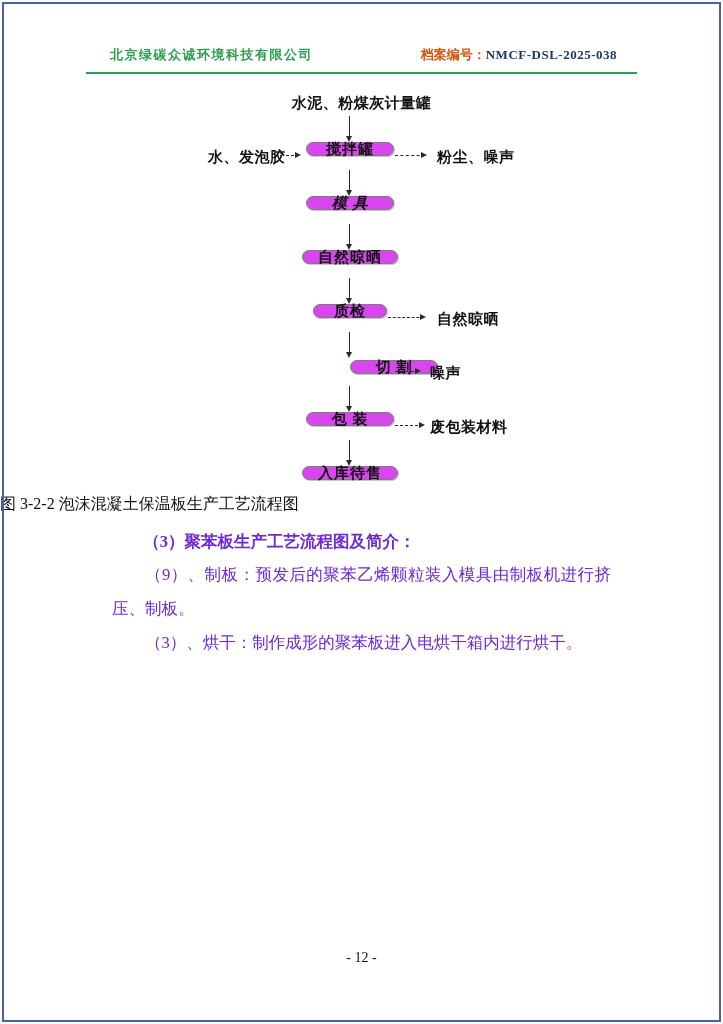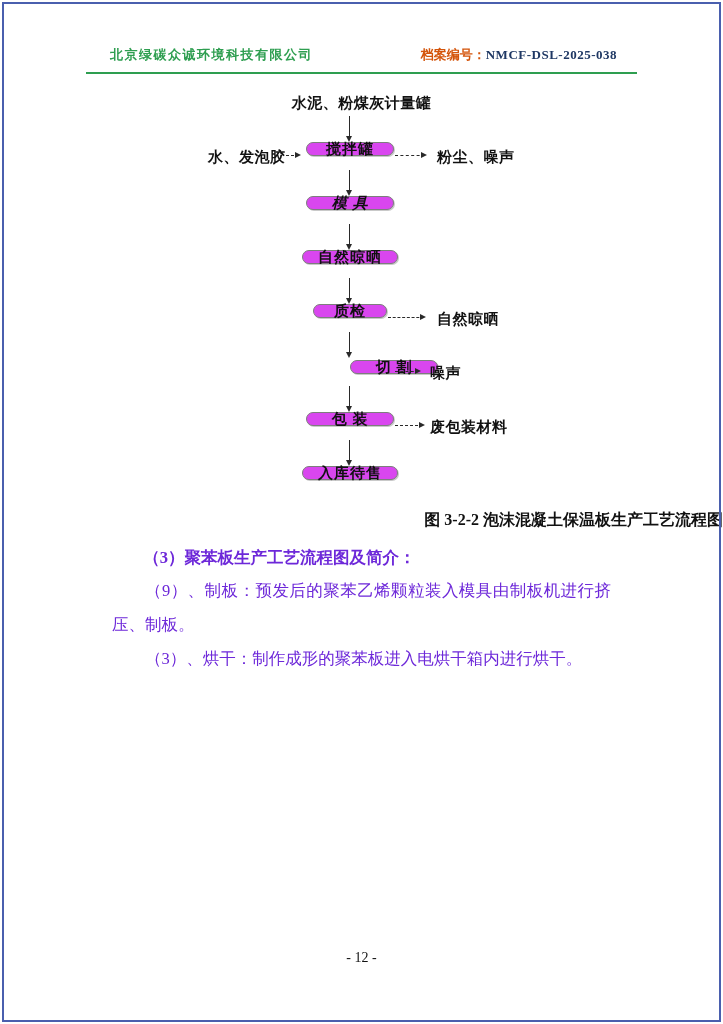--- a/index.html
+++ b/index.html
@@ -25,21 +25,21 @@
   .varrow { position:absolute; width:0; border-left:1.6px solid #2a2a2a; }
   .varrow::after { content:""; position:absolute; left:-4.5px; bottom:-6px; width:0; height:0;
                    border-left:3.8px solid transparent; border-right:3.8px solid transparent;
                    border-top:6px solid #2a2a2a; }
   .harrow { position:absolute; height:0; border-top:1.6px dashed #2a2a2a; }
   .harrow::after { content:""; position:absolute; right:-2px; top:-4.4px; width:0; height:0;
                    border-top:3.8px solid transparent; border-bottom:3.8px solid transparent;
                    border-left:6px solid #2a2a2a; }
 
   
-  .caption { text-align:right; font-weight:bold; font-size:16px; margin-top:16px; color:#111; }
+  .caption { text-align:left; font-weight:normal; font-size:16px; color:#111; }
   .content { padding:0 112px; margin-top:10px; color:#6d28d9; }
   .section-heading { font-weight:bold; font-size:16.5px; text-indent:1.9em; line-height:2.0; }
   .para { font-size:16.5px; line-height:2.07; text-indent:2em; text-align:justify; }
 
   .footer { position:absolute; left:0; right:0; bottom:58px; text-align:center; font-size:14px; color:#111; }
 </style>
 </head>
 <body>
 
 <div class="page">

